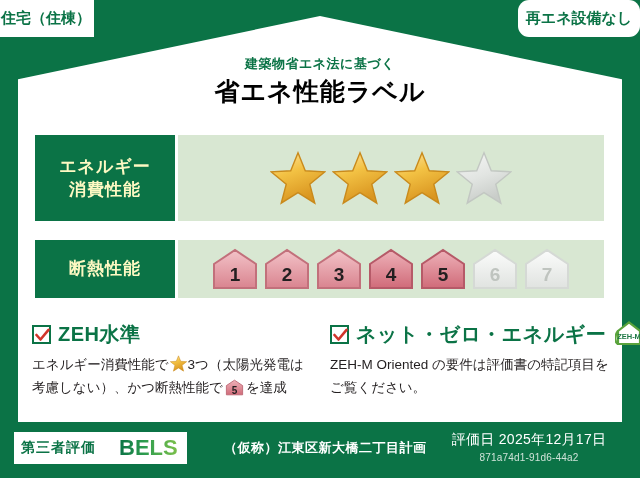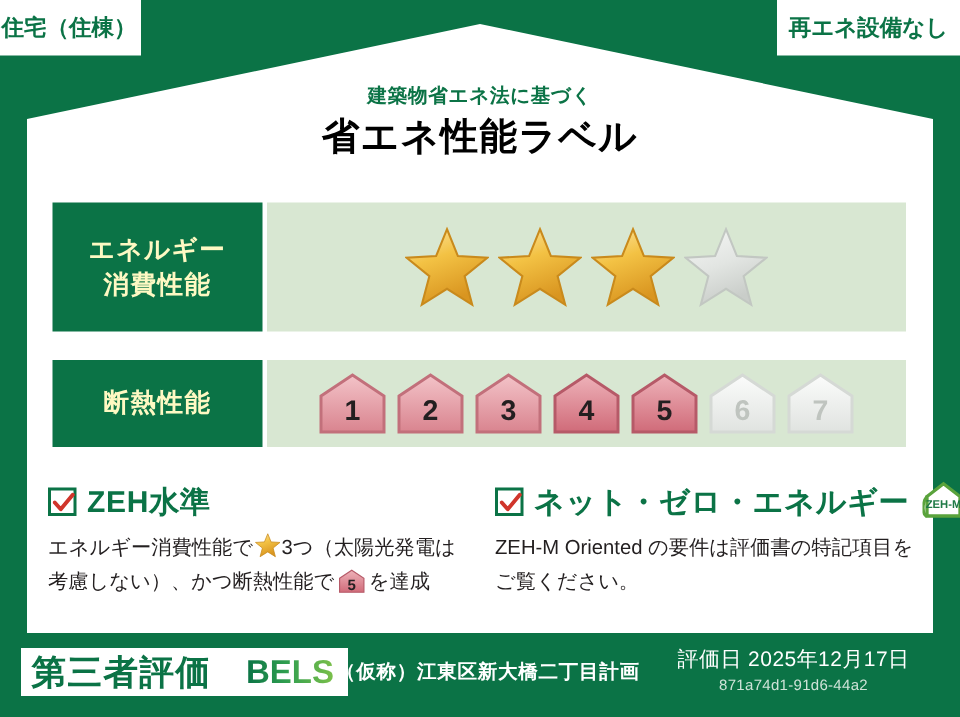--- a/index.html
+++ b/index.html
@@ -37,21 +37,21 @@
     font-weight: bold;
     font-size: 15px;
     letter-spacing: 0px;
     display: flex;
     align-items: center;
     justify-content: center;
     height: 37px;
     box-sizing: border-box;
   }
   #chip-left  { left: 0;  width: 94px; padding-right: 2px; }
-  #chip-right { right: 0; width: 122px; }
+  #chip-right { right: 0; width: 122px; border-radius: 11px; }
 
   
   #title-block {
     position: absolute;
     left: 0; right: 0;
     top: 56px;
     text-align: center;
     pointer-events: none;
   }
   #title-sub {
@@ -175,21 +175,21 @@
     height: 32px;
     background: #ffffff;
     display: flex;
     align-items: center;
     padding: 0 9px 0 7px;
     gap: 7px;
   }
   #bels-jp {
     color: #0b7346;
     font-weight: bold;
-    font-size: 23px;
+    font-size: 14px;
     letter-spacing: 1px;
   }
   #bels-en {
     font-weight: bold;
     font-size: 22px;
     letter-spacing: 0px;
     background: linear-gradient(90deg,#0b7346 0%,#2f9e4f 45%,#7cc04a 100%);
     -webkit-background-clip: text;
     background-clip: text;
     color: transparent;

